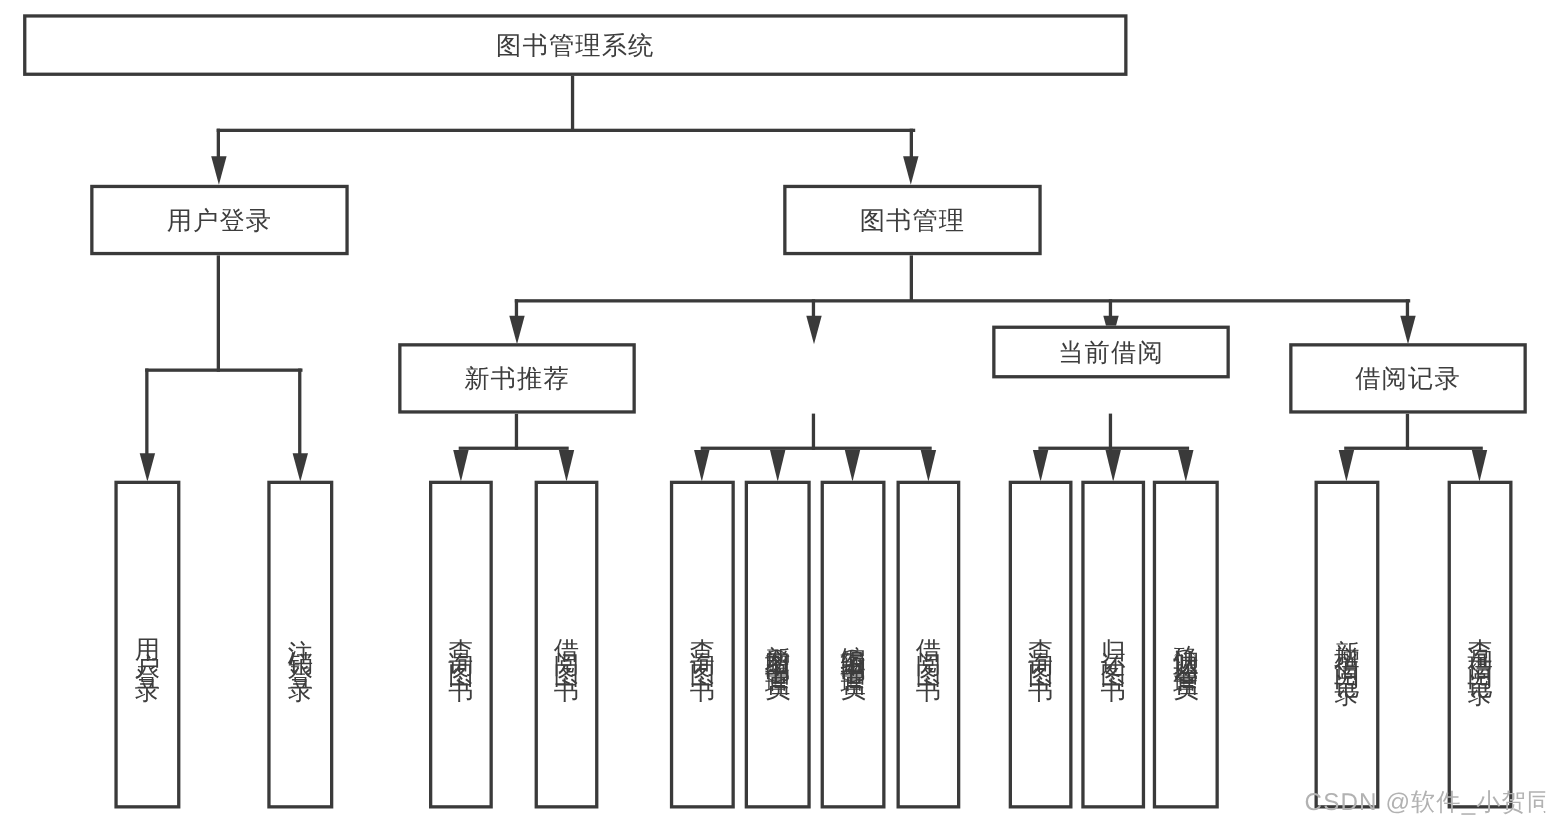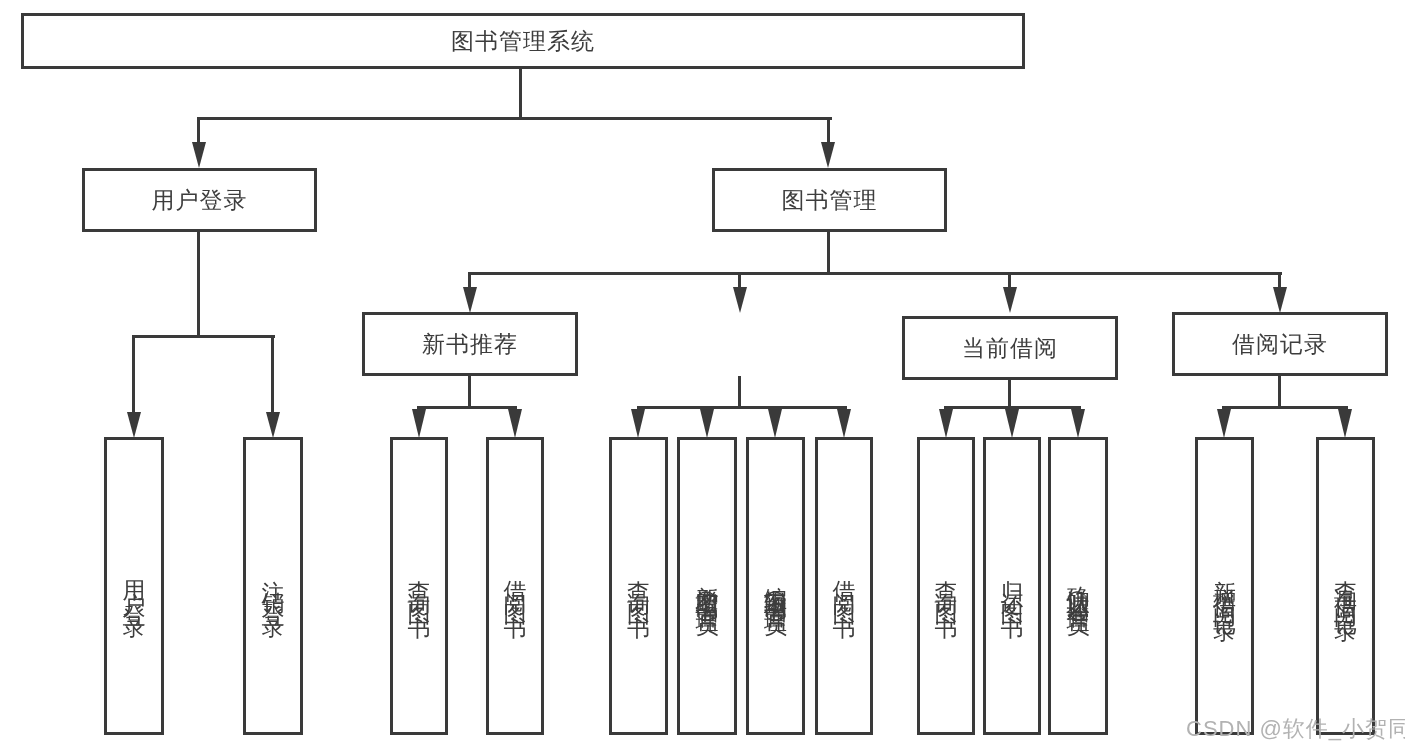--- a/index.html
+++ b/index.html
@@ -91,21 +91,21 @@
   <div class="box hbox" style="left:82px;top:168px;width:235px;height:64px">
     <span>用户登录</span>
   </div>
   <div class="box hbox" style="left:362px;top:312px;width:216px;height:64px">
     <span>新书推荐</span>
   </div>
 
   <div class="box hbox" style="left:712px;top:168px;width:235px;height:64px">
     <span>图书管理</span>
   </div>
-  <div class="box hbox" style="left:902px;top:316px;width:216px;height:64px">
+  <div class="box hbox" style="left:902px;top:296px;width:216px;height:48px">
     <span>当前借阅</span>
   </div>
   <div class="box hbox" style="left:1172px;top:312px;width:216px;height:64px">
     <span>借阅记录</span>
   </div>
 
   <div class="box vbox" style="left:104px;top:437px;width:60px;height:298px">
     <span class="v ls12">用户登录</span>
   </div>
   <div class="box vbox" style="left:243px;top:437px;width:60px;height:298px">

